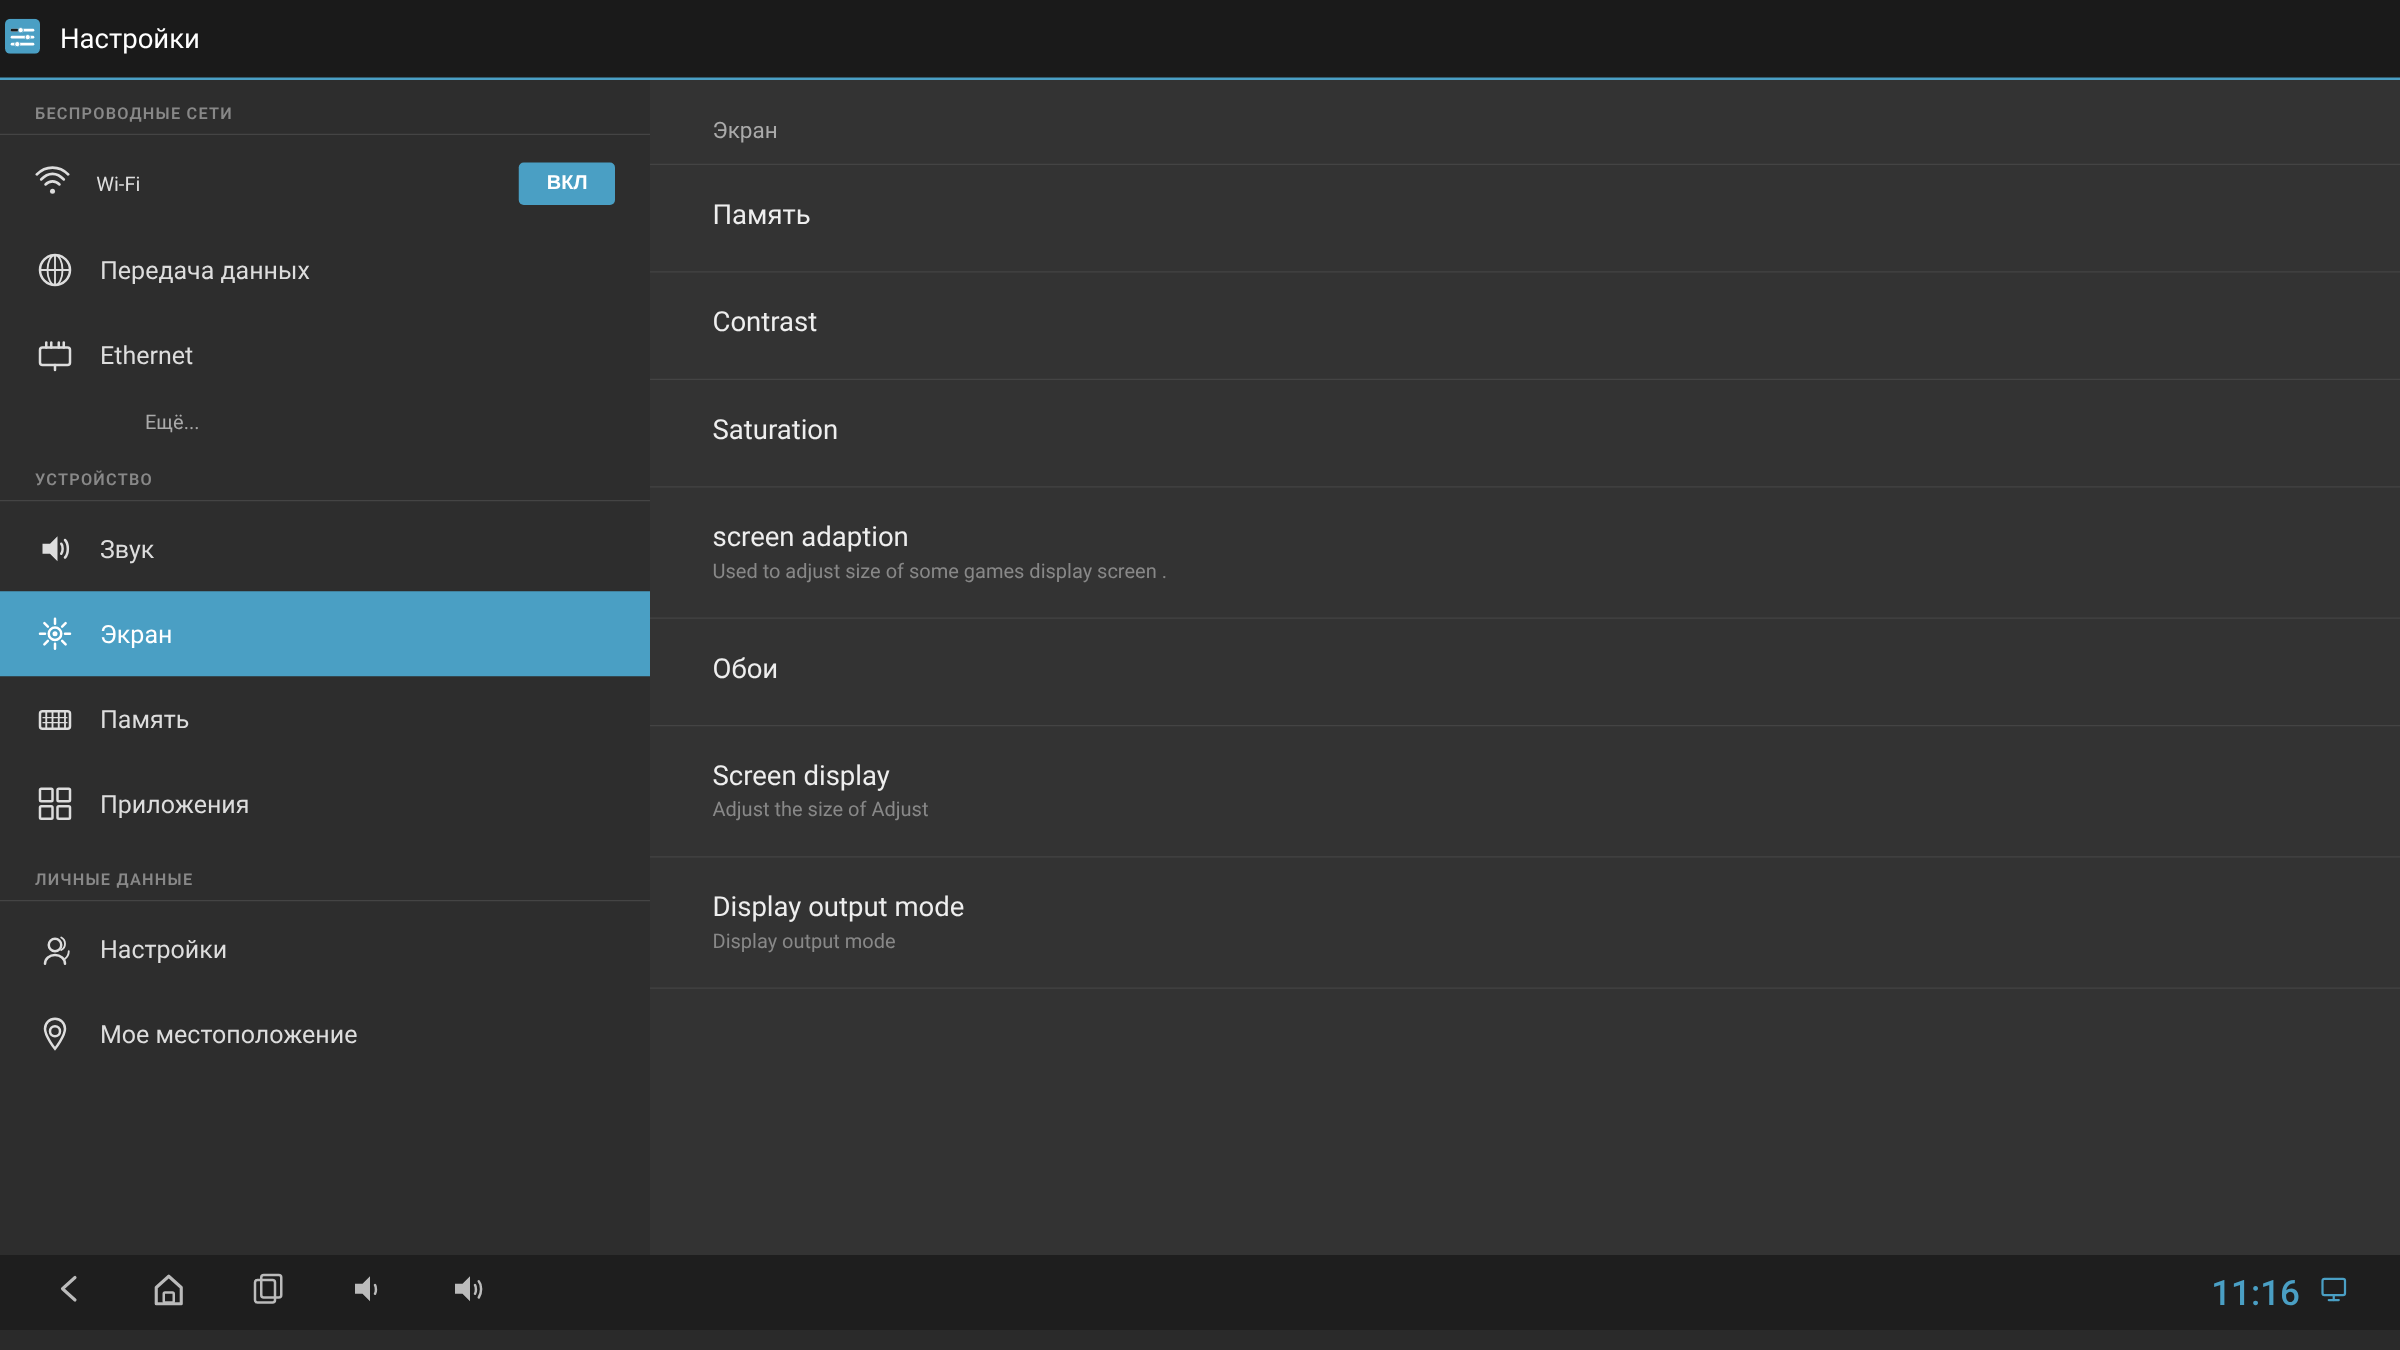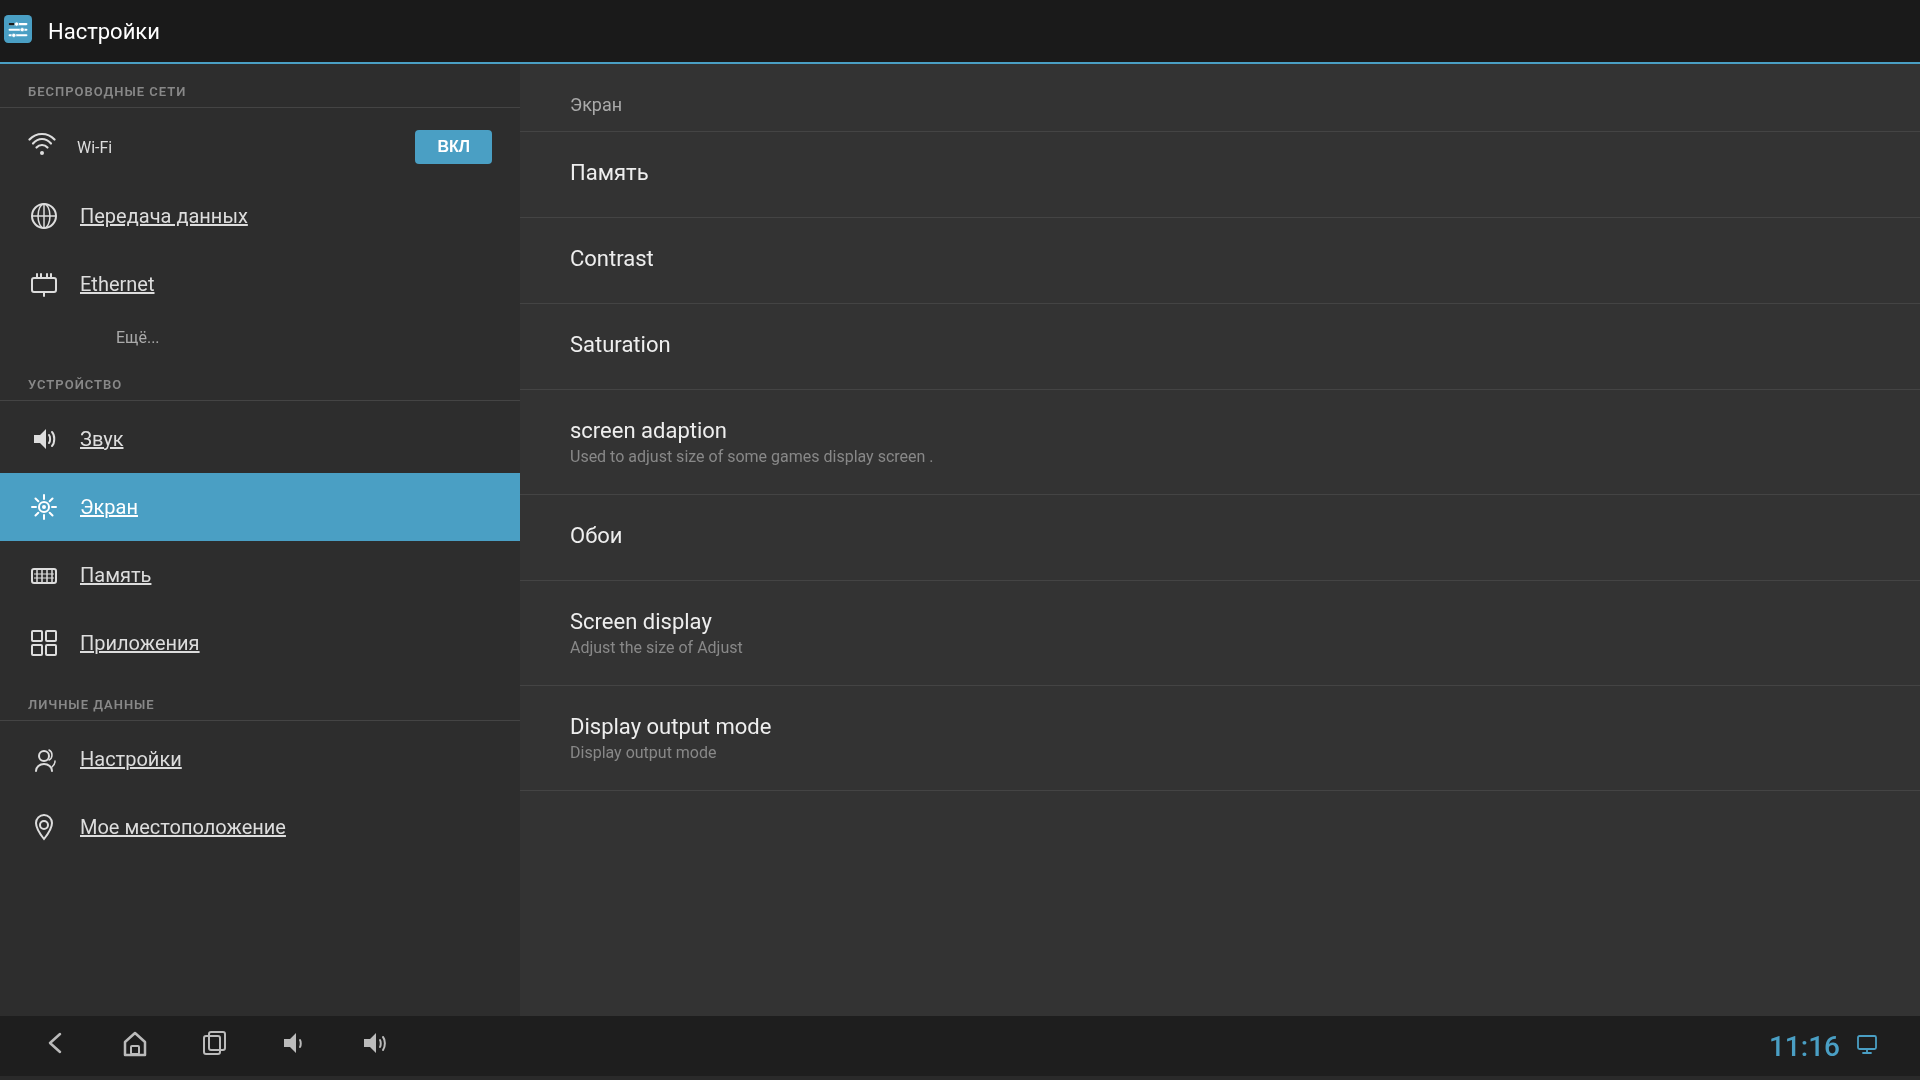--- a/index.html
+++ b/index.html
@@ -76,21 +76,20 @@
       width: 32px;
       height: 32px;
       display: flex;
       align-items: center;
       justify-content: center;
       flex-shrink: 0;
       font-size: 22px;
     }
     .sidebar-item .item-label {
       font-size: 20px;
-      text-decoration: underline;
     }
 
     
     .wifi-row {
       display: flex;
       align-items: center;
       justify-content: space-between;
       padding: 18px 28px;
       color: #dddddd;
       gap: 20px;
@@ -151,21 +150,21 @@
     
     #bottomnav {
       width: 100%;
       height: 60px;
       background: #1e1e1e;
       display: flex;
       align-items: center;
       justify-content: space-between;
       padding: 0 40px;
       position: absolute;
-      bottom: 4px;
+      bottom: 16px;
     }
     .nav-left {
       display: flex;
       align-items: center;
       gap: 50px;
     }
     .nav-icon {
       color: #bbbbbb;
       font-size: 26px;
       cursor: pointer;

